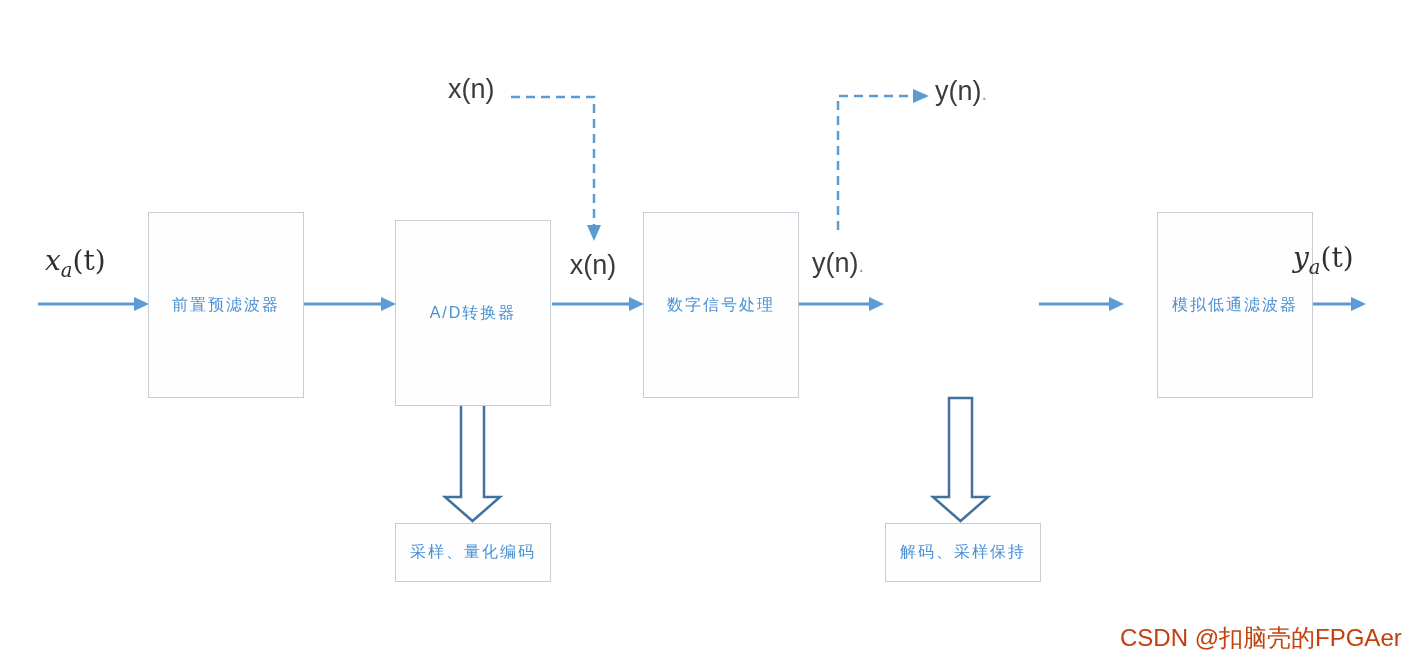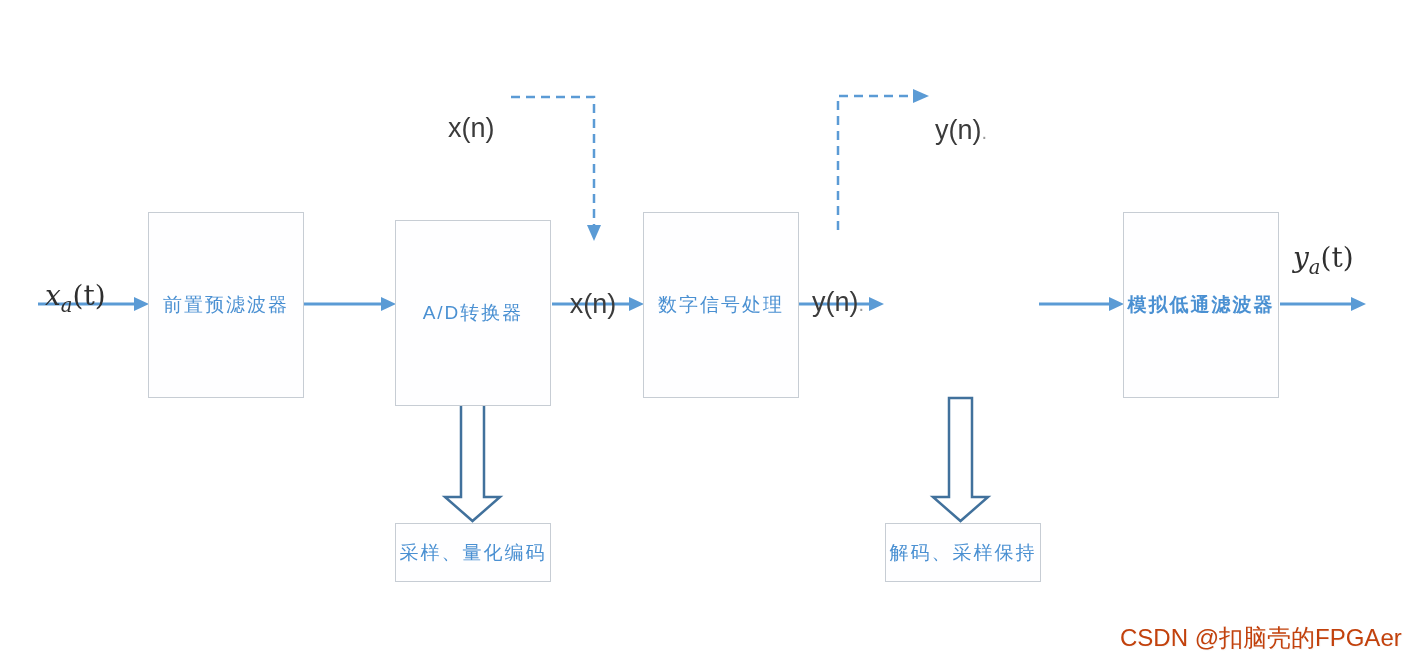--- a/index.html
+++ b/index.html
@@ -38,30 +38,29 @@
     height: 186px;
   }
   .block-sub {
     top: 523px;
     width: 156px;
     height: 59px;
     font-family: Liberation Mono, monospace;
   }
   .block-label {
     color: #4a90d2;
-    font-size: 19px;
+    font-size: 16px;
     letter-spacing: 2px;
     white-space: nowrap;
   }
   .sig-label {
     position: absolute;
     color: #3b3b3b;
     font-size: 27px;
     white-space: nowrap;
-    margin-top: 39px;
   }
   .sig-label .label-dot {
     color: #9a9a9a;
     font-size: 20px;
   }
   .math-label {
     position: absolute;
     color: #2f2f2f;
     font-family: "DejaVu Serif", serif;
     font-style: italic;
@@ -142,32 +141,32 @@
 
   <div class="block block-main" style="left:148px;">
     <span class="block-label">前置预滤波器</span>
   </div>
   <div class="block block-main" style="left:395px;margin-top:8px;">
     <span class="block-label">A/D转换器</span>
   </div>
   <div class="block block-main" style="left:643px;">
     <span class="block-label">数字信号处理</span>
   </div>
-  <div class="block block-main" style="left:1123px;font-weight:bold;">
+  <div class="block block-main" style="left:1157px;">
     <span class="block-label">模拟低通滤波器</span>
   </div>
 
   <div class="block block-sub" style="left:395px;">
     <span class="block-label">采样、量化编码</span>
   </div>
   <div class="block block-sub" style="left:885px;">
     <span class="block-label">解码、采样保持</span>
   </div>
 
-  <div class="math-label" style="left:45px; top:244px;margin-top:35px;">
+  <div class="math-label" style="left:45px; top:244px;">
     <span>x</span><sub>a</sub><span class="paren">(t)</span>
   </div>
   <div class="math-label" style="left:1293px; top:241px;">
     <span>y</span><sub>a</sub><span class="paren">(t)</span>
   </div>
 
   <div class="sig-label" style="left:448px; top:74px;">
     <span>x(n)</span>
   </div>
   <div class="sig-label" style="left:935px; top:76px;">

